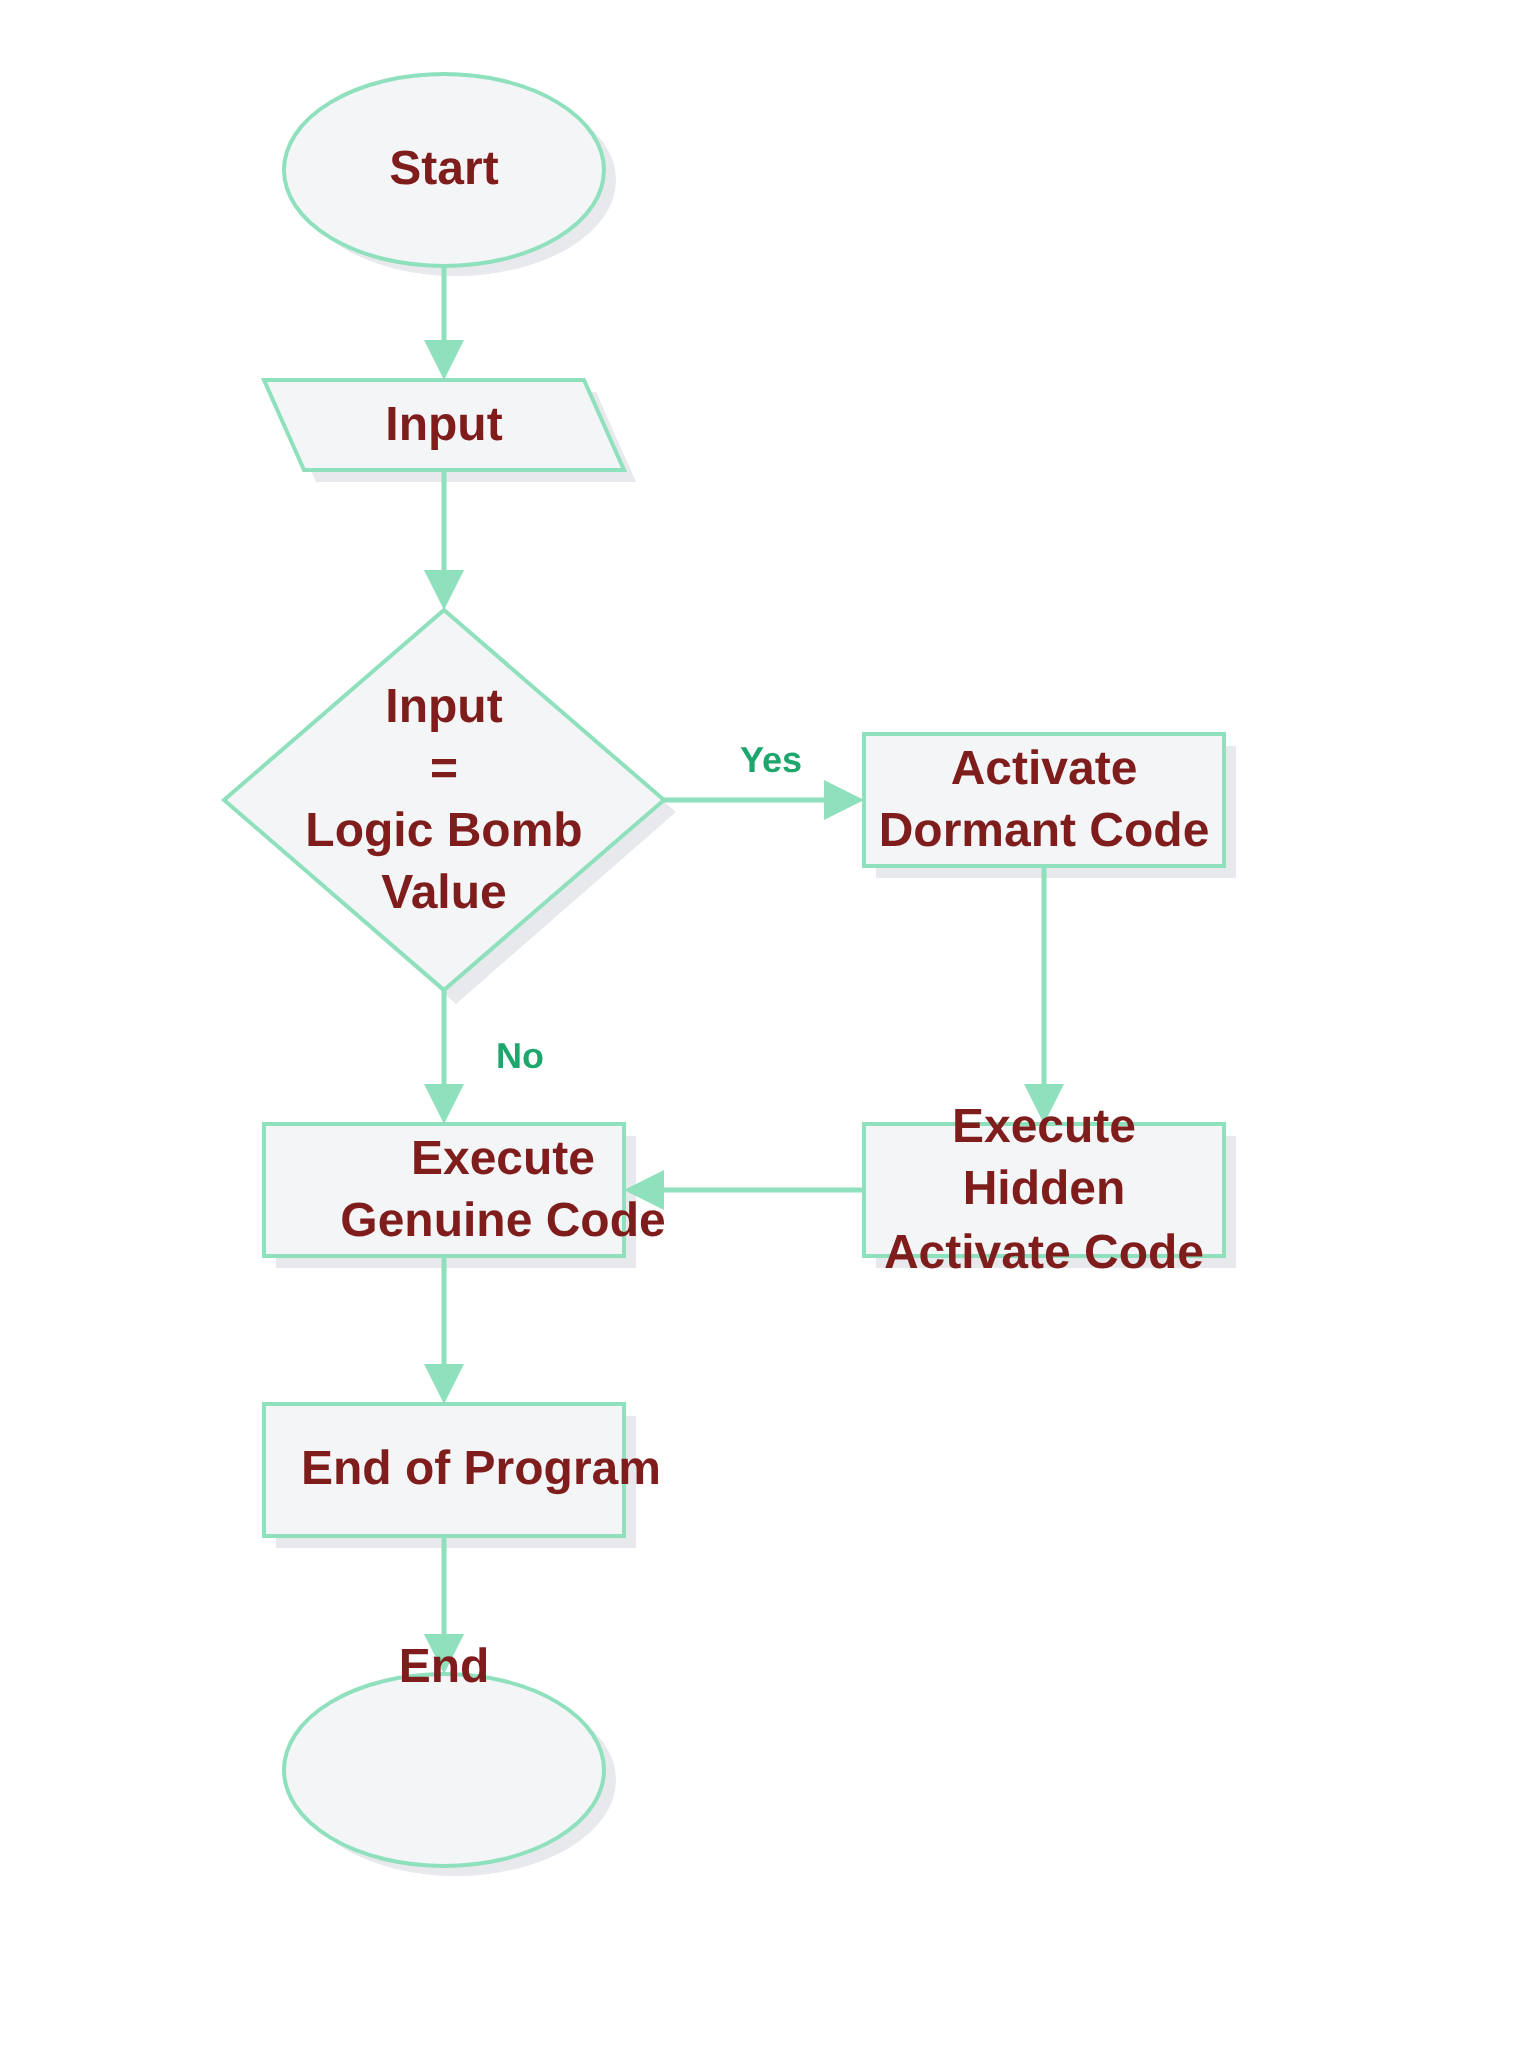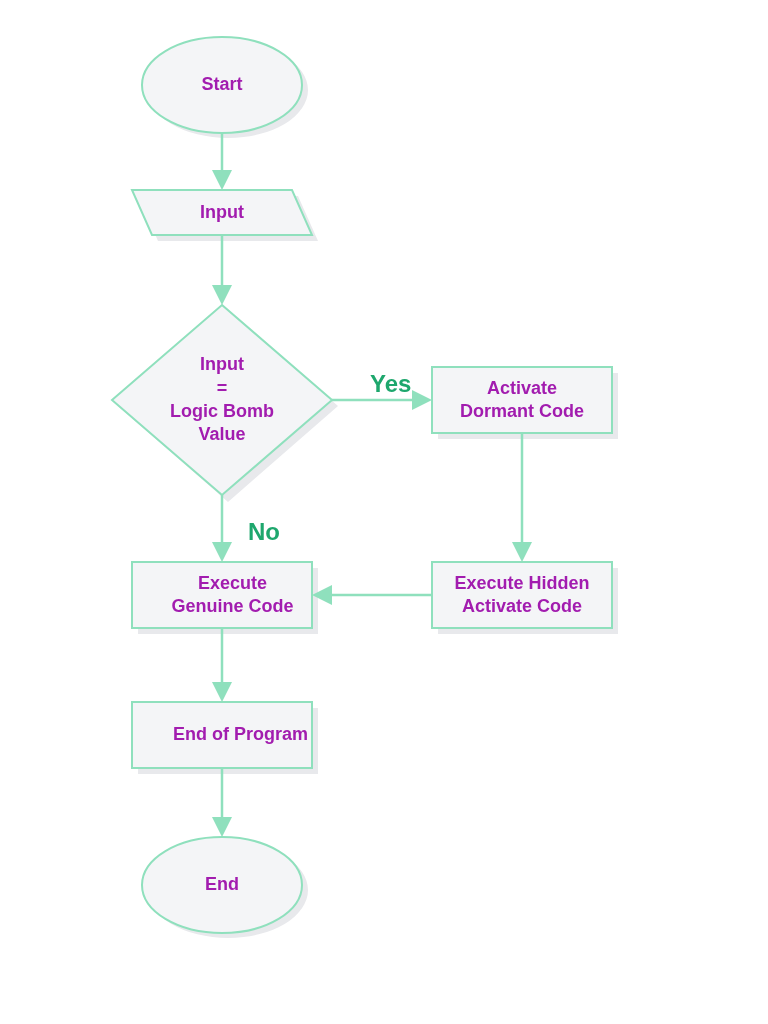--- a/index.html
+++ b/index.html
@@ -15,30 +15,30 @@
     position: absolute;
     top: 0;
     left: 0;
   }
   .node-label {
     position: absolute;
     display: flex;
     align-items: center;
     justify-content: center;
     text-align: center;
-    color: #a21caf;
+    color: #7f1d1d;
     font-weight: 700;
-    font-size: 18px;
+    font-size: 24px;
     line-height: 1.3;
   }
   .edge-label {
     position: absolute;
     color: #1ea76d;
     font-weight: 700;
-    font-size: 24px;
+    font-size: 18px;
   }
 </style>
 </head>
 <body>
 
 <svg width="768" height="1024" viewBox="0 0 768 1024">
   <defs>
     <marker id="arrow" viewBox="0 0 10 10" refX="8" refY="5" markerWidth="8" markerHeight="8" orient="auto-start-reverse">
       <path d="M 0 0 L 10 5 L 0 10 z" fill="#8fe0bd"></path>
     </marker>
@@ -90,25 +90,25 @@
 <div class="node-label" style="left:142px; top:190px; width:160px; height:45px;">Input</div>
 
 <div class="node-label" style="left:132px; top:340px; width:180px; height:120px; white-space:pre-line;">Input
 =
 Logic Bomb
 Value</div>
 
 <div class="node-label" style="left:432px; top:367px; width:180px; height:66px; white-space:pre-line;">Activate
 Dormant Code</div>
 
-<div class="node-label" style="left:124px; top:562px; width:217px; height:66px; white-space:pre-line;">Execute
+<div class="node-label" style="left:143px; top:562px; width:217px; height:66px; white-space:pre-line;">Execute
 Genuine Code</div>
 
 <div class="node-label" style="left:432px; top:562px; width:180px; height:66px; white-space:pre-line;">Execute Hidden
 Activate Code</div>
 
 <div class="node-label" style="left:132px; top:702px; width:217px; height:66px;">End of Program</div>
 
-<div class="node-label" style="left:142px; top:861px; width:160px; height:48px;">End</div>
+<div class="node-label" style="left:142px; top:810px; width:160px; height:48px;">End</div>
 
 <div class="edge-label" style="left:370px; top:370px;">Yes</div>
 
 <div class="edge-label" style="left:248px; top:518px;">No</div>
 
 </body></html>

